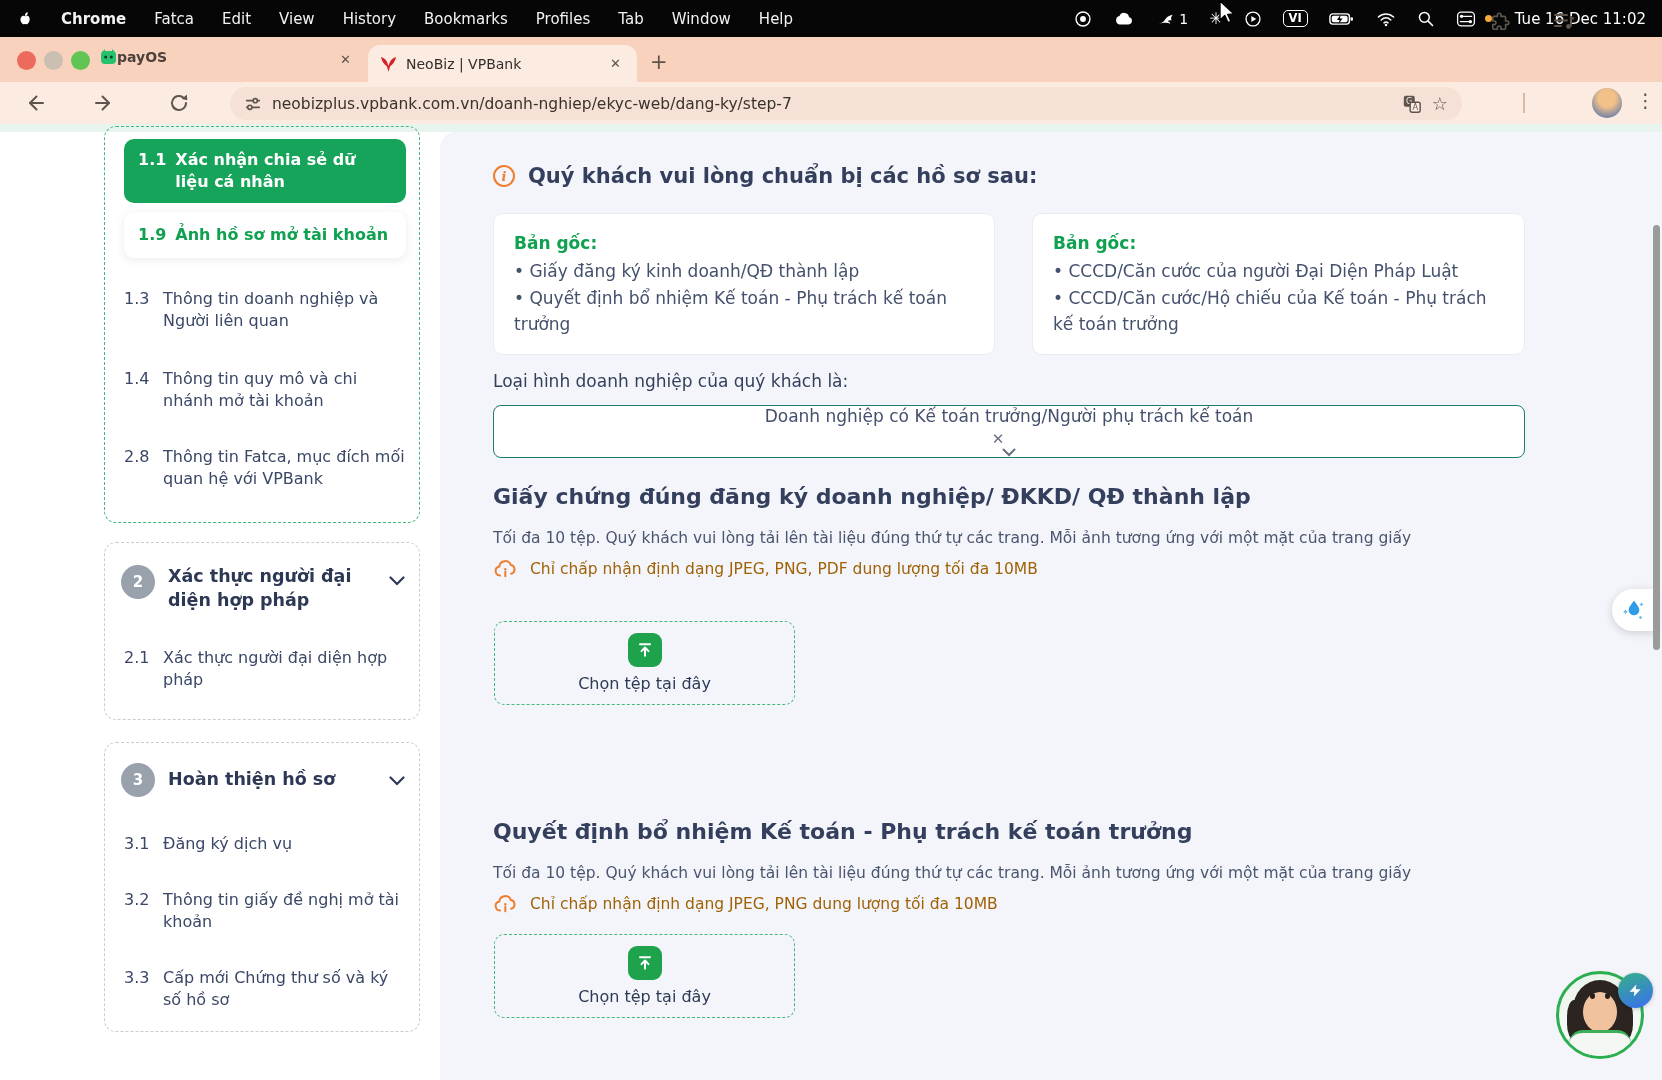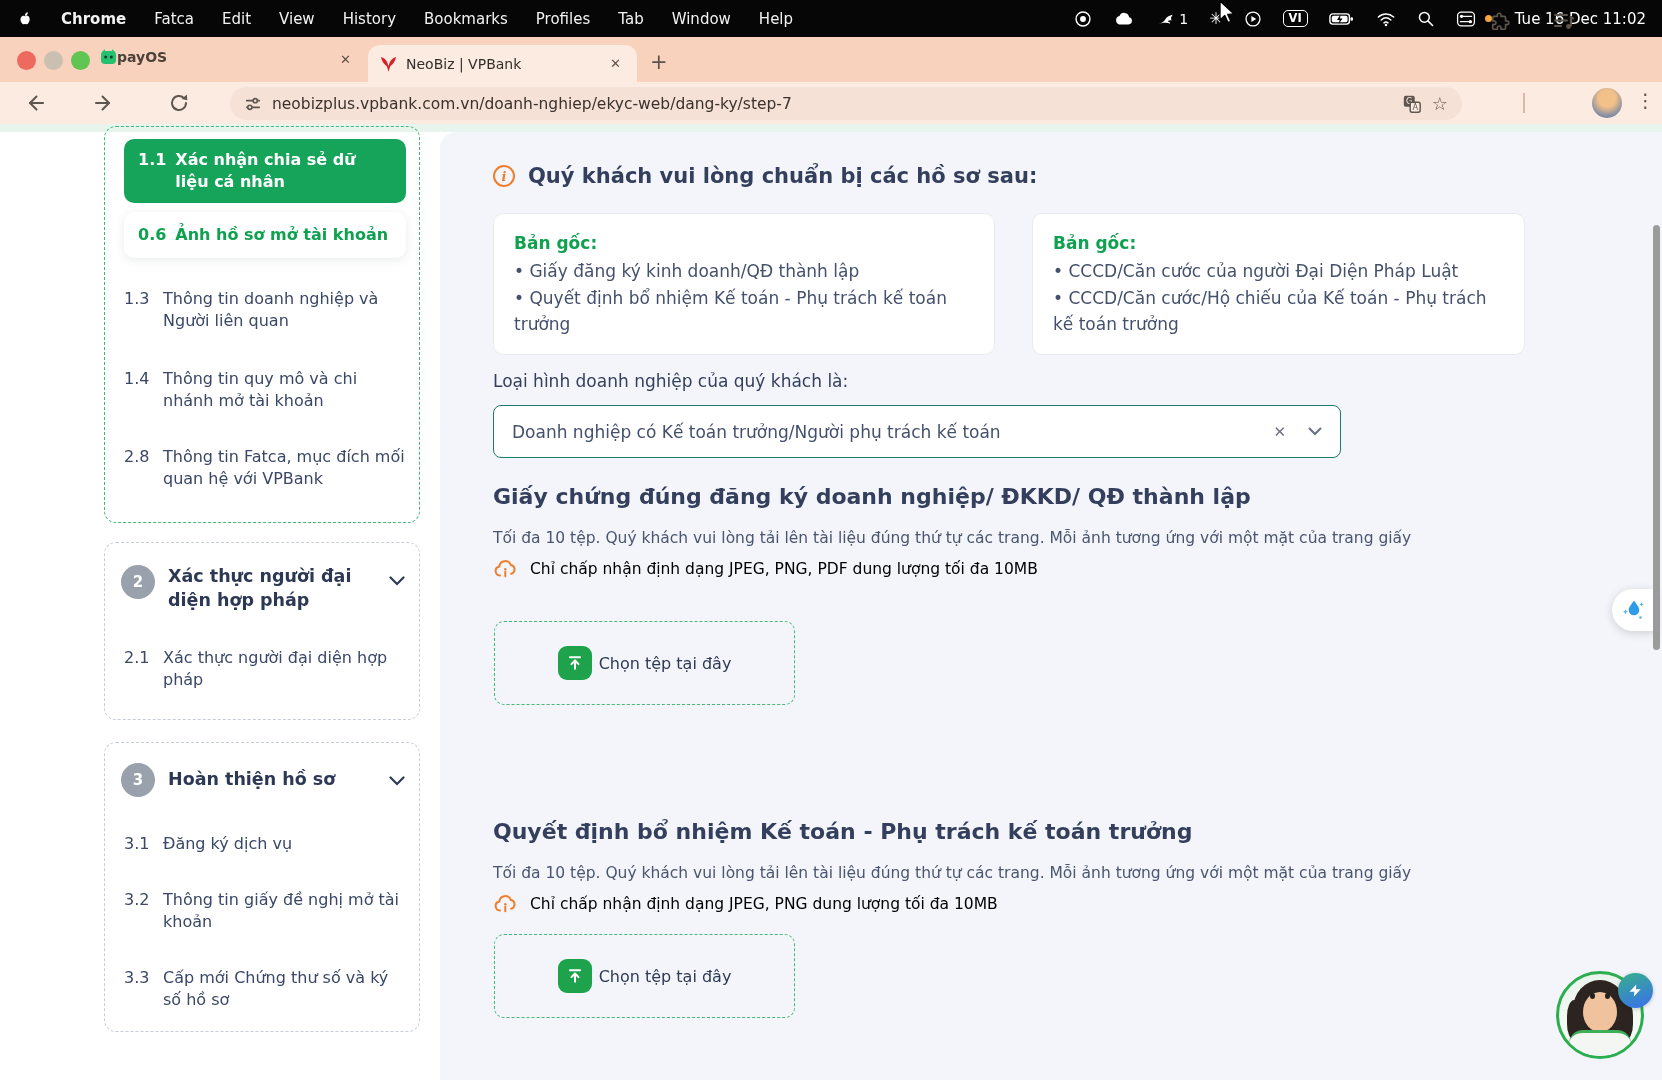--- a/index.html
+++ b/index.html
@@ -73,30 +73,30 @@
                font-weight:700;font-size:13px;display:flex;align-items:center;justify-content:center;
                font-family:"DejaVu Serif","Liberation Serif",serif;font-style:italic;}
   .intro-title{font-size:21px;font-weight:700;color:#333f5c;}
   .cards{left:493px;top:89px;display:flex;gap:37px;}
   .pcard{width:502px;height:142px;background:#fff;border:1px solid #e9ebef;border-radius:10px;
          padding:16px 20px;font-size:17px;color:#44506c;line-height:1.55;}
   .pcard:last-child{width:493px;}
   .pcard-title{color:#0fa14f;font-weight:700;margin-bottom:2px;}
   .card-line::before{content:"• ";}
   .bt-label{left:493px;top:247px;font-size:17px;font-weight:400;color:#333f5c;text-align:right;}
-  .select{left:493px;top:281px;width:848px;height:53px;background:#fff;border:1.5px solid #1b7b6f;
-          border-radius:8px;display:flex;align-items:center;padding:0 18px;}
+  .select{left:493px;top:281px;width:1032px;height:53px;background:#fff;border:1.5px solid #1b7b6f;
+          border-radius:8px;display:flex;align-items:center;padding:0 18px;flex-direction:column;}
   .select-value{flex:1;font-size:17px;color:#44506c;}
   .select-clear{font-size:15px;color:#6a7180;margin-right:22px;}
   .h1{left:493px;top:360px;font-size:22px;font-weight:700;color:#333f5c;}
   .subnote{left:493px;font-size:15.5px;color:#4a556f;}
   .fmtrow{left:493px;display:flex;align-items:center;gap:12px;}
-  .fmt-text{font-size:15.5px;color:#000000;}
+  .fmt-text{font-size:15.5px;color:#a16207;}
   .upbox{left:494px;width:301px;height:84px;border:1.6px dashed #44b878;border-radius:10px;
-         display:flex;flex-direction:row;align-items:center;justify-content:center;gap:7px;}
+         display:flex;flex-direction:column;align-items:center;justify-content:center;gap:7px;}
   .up-ic{width:34px;height:34px;border-radius:9px;background:#1ea34c;display:flex;
          align-items:center;justify-content:center;}
   .up-label{font-size:16px;color:#2e3a55;}
 
   
   .drop-pill{position:absolute;left:1612px;top:465px;width:44px;height:42px;background:#fff;
              border-radius:21px 0 0 21px;box-shadow:0 2px 10px rgba(0,0,0,.16);
              display:flex;align-items:center;justify-content:center;}
   .chat-avatar{position:absolute;left:1556px;top:847px;width:88px;height:88px;border-radius:50%;
                border:3.5px solid #2aae4f;background:linear-gradient(#eaf4ec,#f8fbf8);overflow:hidden;}
@@ -303,21 +303,21 @@
   <div class="page">
     <div class="greenstrip"></div>
     <div class="lavender"></div>
 
     <div class="sbox sbox1" style="top:2px;height:397px;">
       <div class="s-item item-done" style="top:12px;">
         <span class="s-num">1.1</span>
         <span>Xác nhận chia sẻ dữ liệu cá nhân</span>
       </div>
       <div class="s-item item-active" style="top:85px;">
-        <span class="s-num" style="flex:0 0 28px;">0.6</span>
+        <span class="s-num" style="flex:0 0 28px;">1.9</span>
         <span>Ảnh hồ sơ mở tài khoản</span>
       </div>
       <div class="s-item" style="top:161px;">
         <span class="s-num">1.3</span>
         <span>Thông tin doanh nghiệp và Người liên quan</span>
       </div>
       <div class="s-item" style="top:241px;">
         <span class="s-num">1.4</span>
         <span>Thông tin quy mô và chi nhánh mở tài khoản</span>
       </div>

